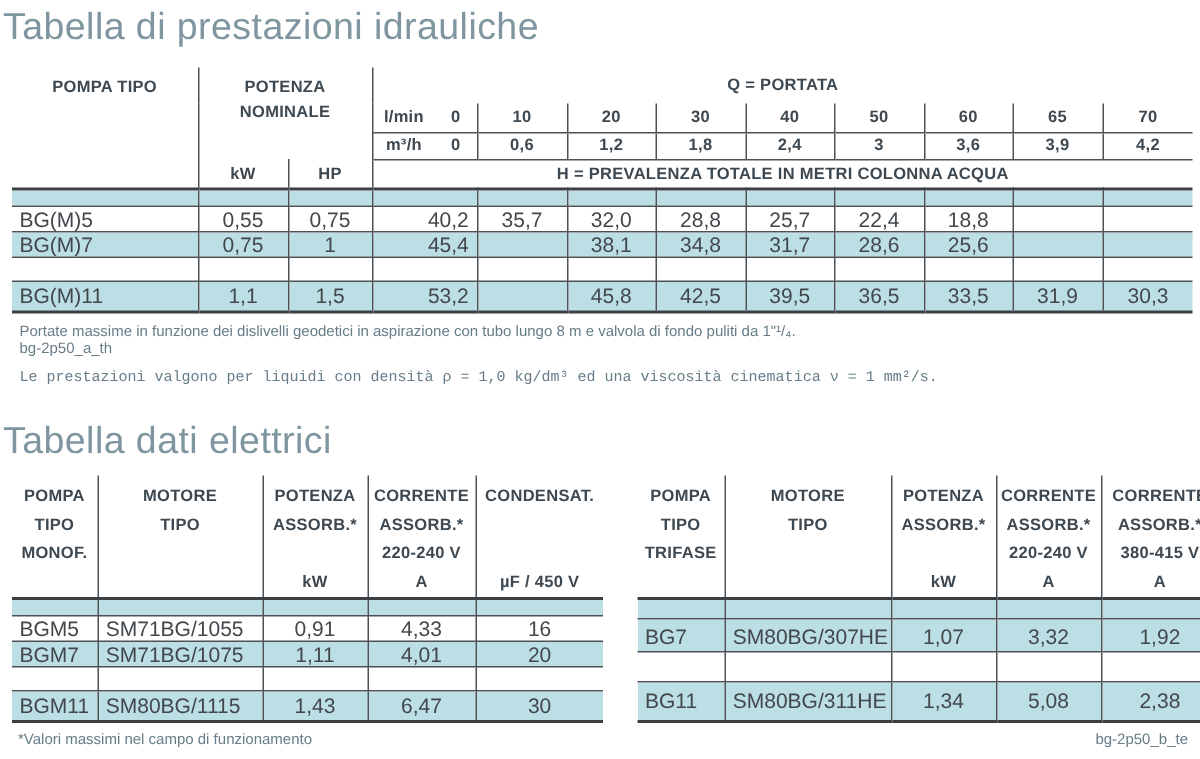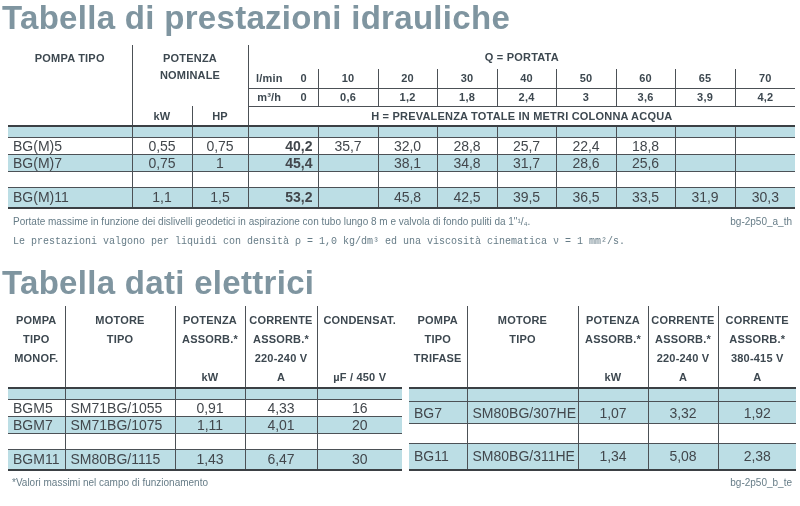--- a/index.html
+++ b/index.html
@@ -13,62 +13,62 @@
   }
   *{margin:0;box-sizing:border-box;}
   html,body{background:#fff;}
   body{
     width:800px;height:506px;overflow:hidden;
     padding:3px 8px 0 8px;
     font-family:"Liberation Sans","DejaVu Sans",sans-serif;
     color:var(--data);
   }
   .page-title{
-    font-size:33px;font-weight:700;color:var(--title);
+    font-size:25px;font-weight:400;color:var(--title);
     letter-spacing:.3px;margin-left:-6px;line-height:30px;
   }
   .t1-title{margin-bottom:12px;}
   .t2-title{margin-top:21px;margin-bottom:8px;}
 
   table{border-collapse:collapse;table-layout:fixed;}
   th,td{padding:0;font-weight:normal;white-space:nowrap;overflow:hidden;}
   th{font-size:11px;font-weight:bold;color:var(--head);letter-spacing:.2px;text-align:center;}
   td{font-size:14px;color:var(--data);text-align:center;line-height:1;}
 
   .vr{border-right:1px solid var(--bd);}
   .vl{border-left:1px solid var(--bd);}
   .hb{border-bottom:1px solid var(--bd);}
   .tl{text-align:left;padding-left:5px;}
-  .ral{text-align:right;padding-right:5px;font-weight:bold;}
+  .ral{text-align:right;padding-right:5px;}
 
   tr.shade{background:var(--shade);margin-top:16px;}
   tbody td{border-bottom:1px solid var(--bd);height:17px;}
   tbody tr.spacer td{height:11px;}
   tbody tr.emptyrow td{height:16px;}
   tbody tr:last-child td{height:21px;border-bottom:2px solid var(--bdk);}
 
   
   .hyd{width:787px;}
   .hyd thead .h1 th{height:24px;}
   .hyd thead .h2 th{height:19px;}
   .hyd thead .h3 th{height:18px;}
   .hyd thead .h4 th{height:20px;}
   .hyd thead .h4 th, .hyd thead .th-pompa{border-bottom:2px solid var(--bdk);}
   .th-pompa{vertical-align:top;padding-top:7px;}
   .th-potenza{vertical-align:top;padding-top:5px;}
   .th-potenza div{line-height:17px;}
 
   
-  .elwrap{display:flex;gap:7px;}
+  .elwrap{display:flex;gap:23px;}
   .el{width:394px;} .er{width:387px;}
   .el thead th,.er thead th{height:80px;vertical-align:top;padding-top:5px;border-bottom:2px solid var(--bdk);}
   .hl{height:19px;line-height:19px;font-size:11px;font-weight:bold;color:var(--head);}
 
   .fnrow{display:flex;justify-content:space-between;font-size:10px;color:var(--fn);}
-  .fn1{margin-top:7px;padding-left:5px;}
+  .fn1{margin-top:7px;padding-left:5px;flex-direction:column;}
   .fn2{margin-top:9px;padding-left:5px;font-size:10px;color:var(--fn);font-family:Liberation Mono, monospace;}
   .fn3{margin-top:6px;padding-left:4px;}
 </style>
 </head>
 <body>
 
 <div class="page-title t1-title">Tabella di prestazioni idrauliche</div>
 
 <table class="hyd">
   <colgroup>

